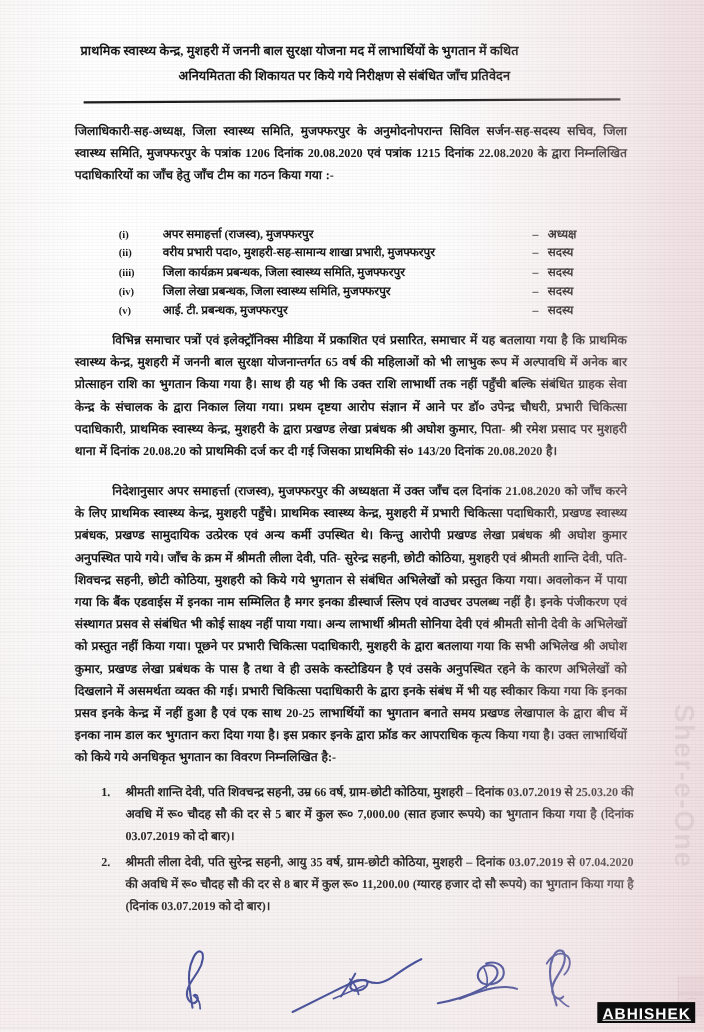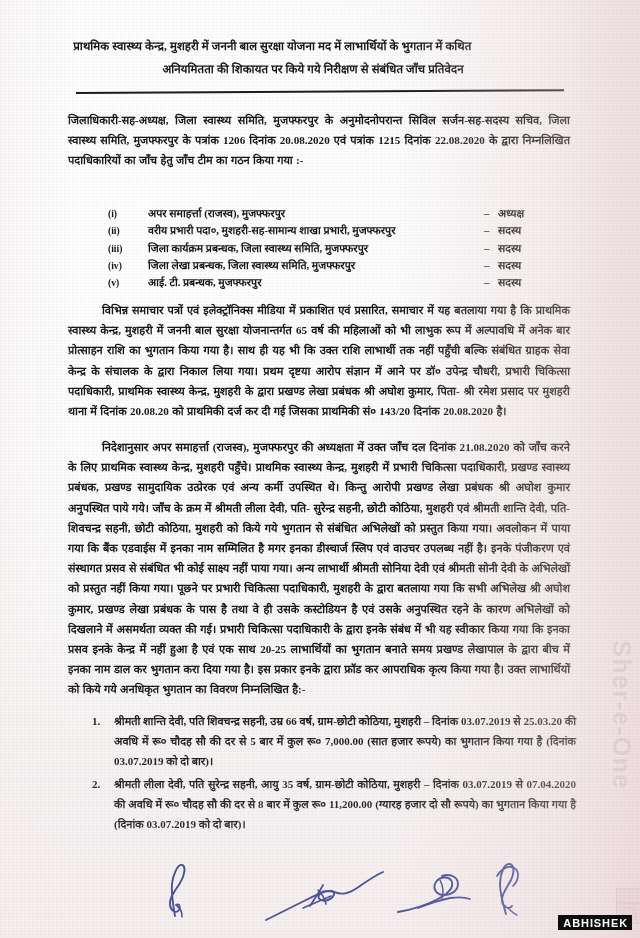--- a/index.html
+++ b/index.html
@@ -172,24 +172,25 @@
     bottom: 8px;
     z-index: 8;
     display: flex;
     align-items: center;
     gap: 4px;
   }
   #credit-badge {
     background: #0d0d0d;
     color: #ffffff;
     font-family: "Liberation Sans", sans-serif;
-    font-size: 11px;
+    font-size: 14px;
     font-weight: 700;
     letter-spacing: 0.9px;
     padding: 1.5px 4px 1.5px 5px;
+    text-decoration: underline;
   }
   #corner-logo {
     width: 26px;
     height: 34px;
     position: absolute;
     right: -2px;
     bottom: 16px;
     opacity: 0.38;
   }
   #corner-logo .tile {

